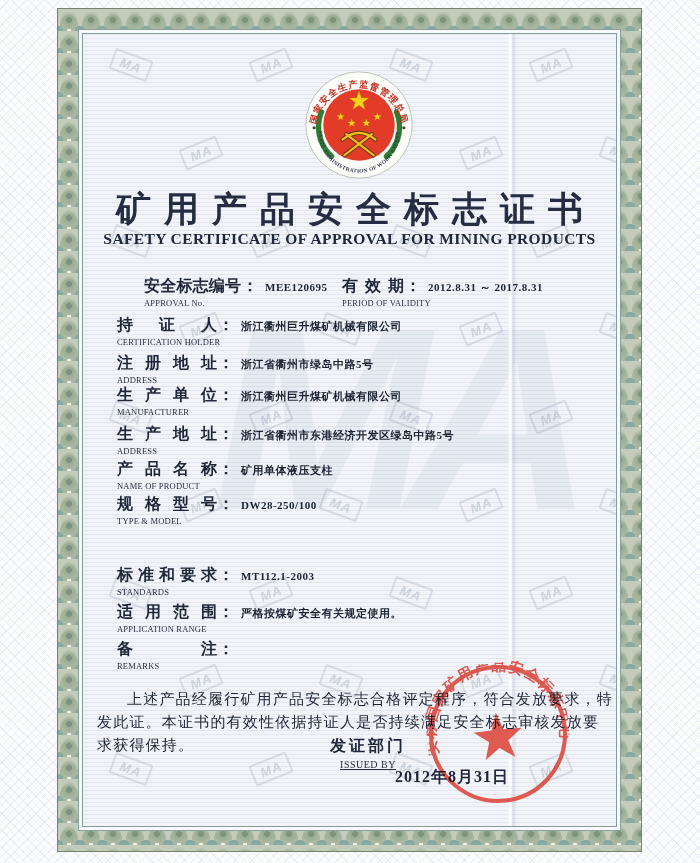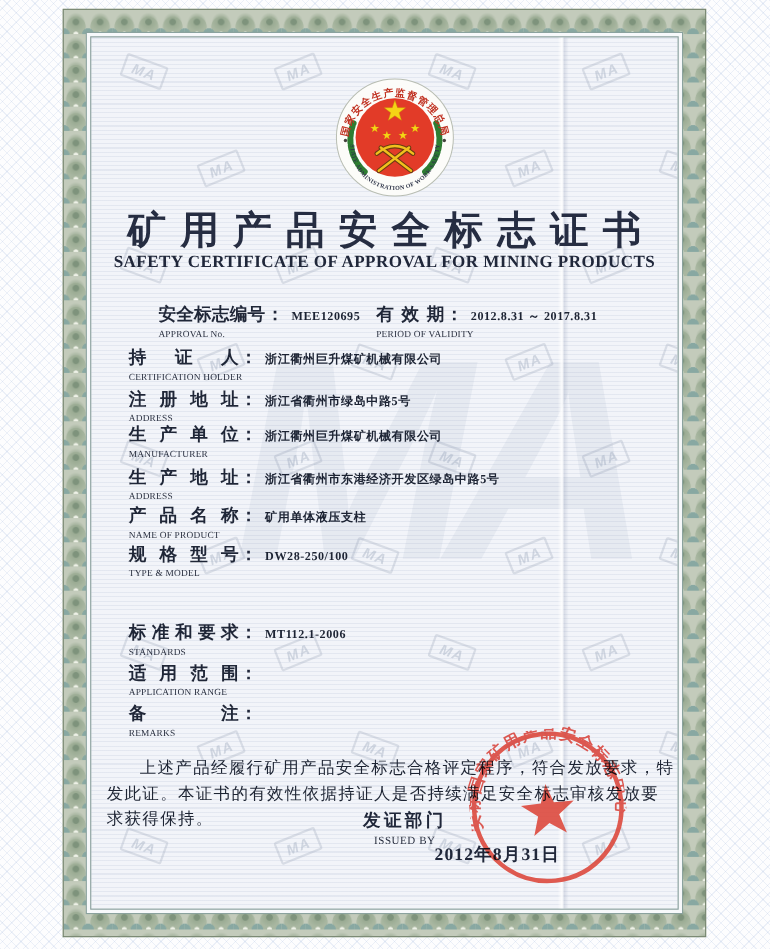--- a/index.html
+++ b/index.html
@@ -74,21 +74,21 @@
   .colon{font-size:16px;font-weight:600;margin:0 2px 0 1px;}
   .value{font-size:11px;margin-left:5px;color:#1c2333;font-weight:700;letter-spacing:.5px;}
   .en{font-size:8.5px;letter-spacing:.2px;color:#2a3040;margin-top:1px;font-family:"Liberation Serif",serif;}
   .para{
     position:absolute;left:14px;top:654px;width:516px;
     font-size:15px;line-height:23px;letter-spacing:1.2px;color:#1d2433;
     text-indent:30px;font-weight:500;font-family:Liberation Serif, serif;
   }
   .issued{position:absolute;left:225px;top:702px;width:120px;text-align:center;}
   .issued .zh{font-size:16px;font-weight:600;letter-spacing:3px;}
-  .issued .en{font-size:10px;text-align:center;letter-spacing:.5px;margin-top:2px;}
+  .issued .en{font-size:10px;text-align:center;letter-spacing:.5px;margin-top:2px;text-decoration:underline;}
   .date{position:absolute;left:312px;top:733px;font-size:16px;font-weight:600;letter-spacing:1px;}
   .seal{position:absolute;left:344px;top:629px;width:142px;height:142px;z-index:3;opacity:.88;mix-blend-mode:multiply;transform:rotate(-6deg);}
 </style>
 </head>
 <body>
 
 <div class="frame">
   <div class="paper">
 
     <div class="wm-layer">
@@ -247,29 +247,30 @@
             <span class="colon">：</span>
           <span class="value">DW28-250/100</span>
         </div>
         <div class="en">TYPE &amp; MODEL</div>
       </div>
 
       <div class="row" style="top:531px;">
         <div class="line">
           <span class="jl w100">标准和要求</span>
             <span class="colon">：</span>
-          <span class="value">MT112.1-2006</span>
+          <span class="value">MT112.1-2003</span>
         </div>
         <div class="en">STANDARDS</div>
       </div>
 
       <div class="row" style="top:568px;">
         <div class="line">
           <span class="jl w100">适用范围</span>
             <span class="colon">：</span>
+          <span class="value">严格按煤矿安全有关规定使用。</span>
         </div>
         <div class="en">APPLICATION RANGE</div>
       </div>
 
       <div class="row" style="top:605px;">
         <div class="line">
           <span class="jl w100">备注</span>
             <span class="colon">：</span>
         </div>
         <div class="en">REMARKS</div>

